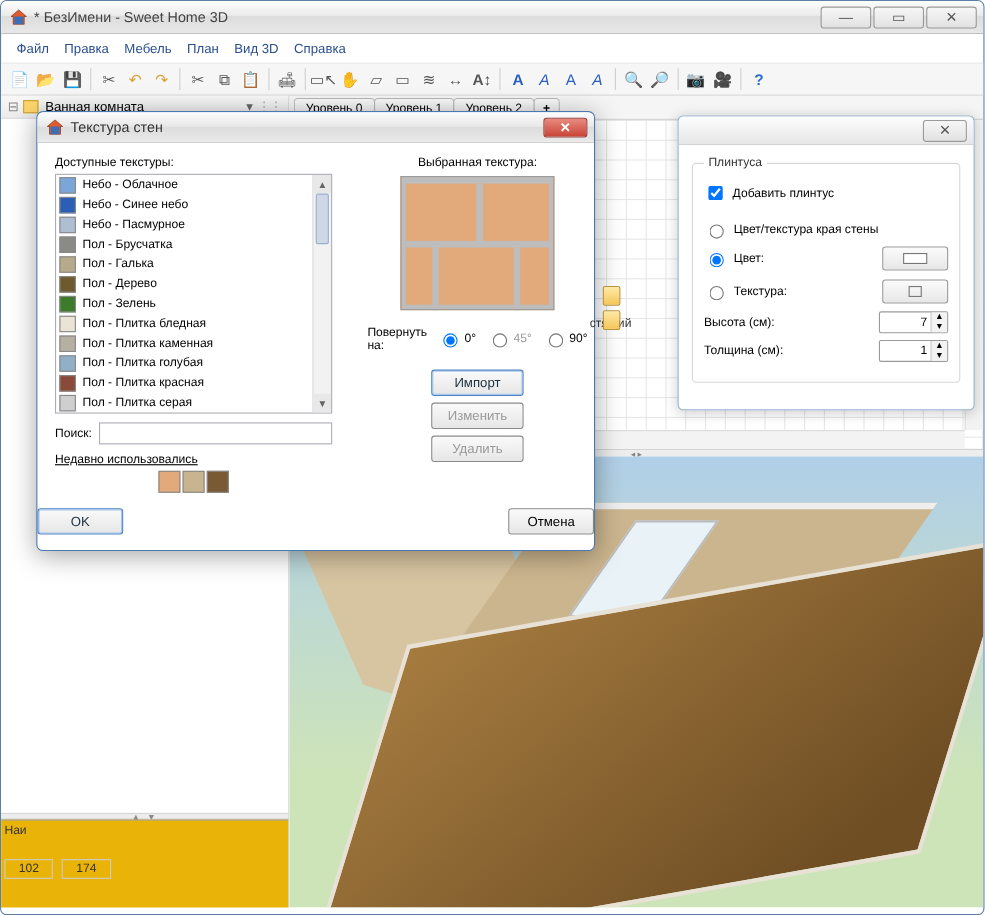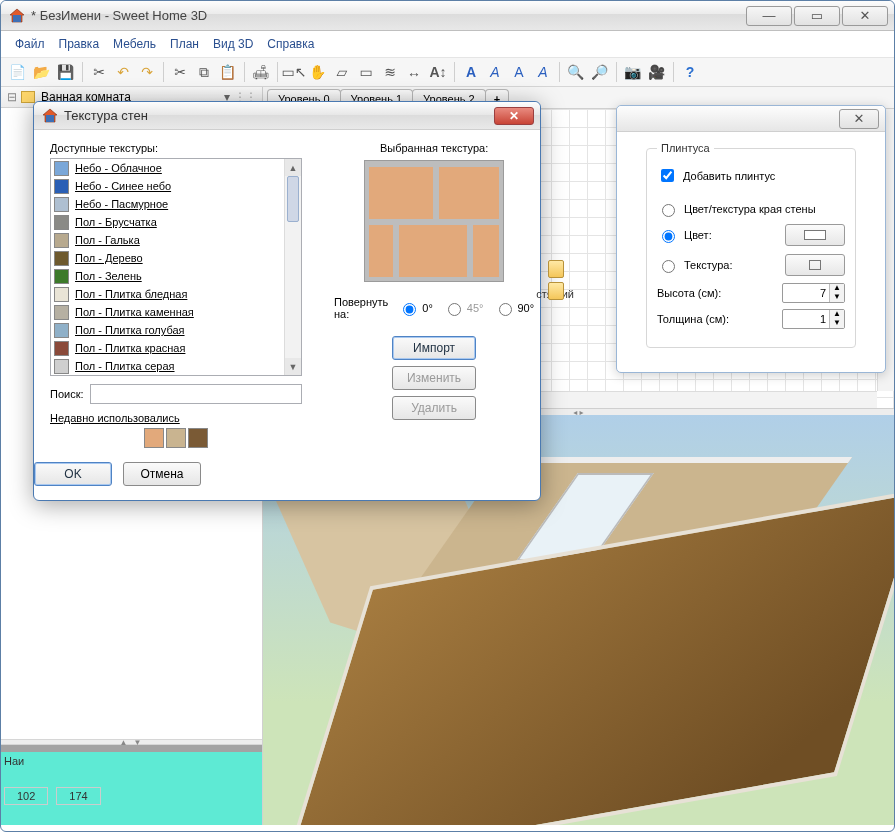--- a/index.html
+++ b/index.html
@@ -55,21 +55,21 @@
     display:flex;align-items:center;padding:3px 6px;
     background:linear-gradient(#f8f8f8,#ececec);border-bottom:1px solid #d0d0d0;
   }
   .treehdr .folder{width:14px;height:12px;background:#ffd76b;border:1px solid #caa23a;margin-right:6px;}
   .treehdr .name{flex:1;}
   .treehdr .drop{color:#666;margin:0 4px;}
   .treehdr .grip{color:#aaa;letter-spacing:-1px;}
   .listpane{flex:1;background:#fff;}
   .splitter-h{height:6px;background:#ededed;border-top:1px solid #d6d6d6;border-bottom:1px solid #d6d6d6;display:flex;align-items:center;justify-content:center;}
   .splitter-h .tris{font-size:8px;color:#888;letter-spacing:2px;}
-  .proppane{height:80px;border-top:7px solid #a3a3a3;background:#5eead4;font-size:11px;padding:3px;}
+  .proppane{height:80px;border-top:1px solid #a3a3a3;background:#eab308;font-size:11px;padding:3px;}
   .proppane .row{display:flex;gap:8px;color:#333;}
   .rightcol{flex:1;display:flex;flex-direction:column;position:relative;overflow:hidden;}
   .tabs{
     display:flex;align-items:flex-end;height:22px;
     background:#f5f5f5;border-bottom:1px solid #cfcfcf;padding-left:4px;gap:0;
   }
   .tab{
     padding:3px 10px;border:1px solid #b8b8b8;border-bottom:none;margin-right:-1px;
     background:linear-gradient(#fafafa,#ececec);border-radius:4px 4px 0 0;font-size:11px;
   }
@@ -118,21 +118,21 @@
     box-shadow:0 0 0 1px rgba(255,255,255,.7) inset,0 2px 12px rgba(0,0,0,.2);
     border-radius:5px;font-size:11px;
   }
   .rp-title{
     height:26px;background:linear-gradient(#fdfdfd,#e6e6e6);border-bottom:1px solid #cfcfcf;
     display:flex;align-items:center;justify-content:flex-end;padding:0 6px;border-radius:5px 5px 0 0;
   }
   .rp-body{padding:10px 12px 14px;}
   .rp-body label{display:flex;align-items:center;gap:6px;margin:4px 0;}
   .rp-body .line{display:flex;align-items:center;gap:8px;margin:6px 0;}
-  .rp-body fieldset{border:1px solid #d7d7d7;border-radius:4px;padding:8px 10px 12px;margin:0 17px 10px;}
+  .rp-body fieldset{border:1px solid #d7d7d7;border-radius:4px;padding:8px 10px 12px;margin:0 0 10px;}
   .rp-body legend{padding:0 4px;color:#333;}
   .btn-small{
     min-width:60px;height:22px;border:1px solid #9a9a9a;border-radius:3px;
     background:linear-gradient(#fbfbfb,#e7e7e7);display:flex;align-items:center;justify-content:center;
   }
   .spinner{
     display:flex;align-items:center;border:1px solid #9a9a9a;border-radius:2px;background:#fff;height:20px;
   }
   .spinner input{border:none;width:46px;text-align:right;padding:0 3px;font-size:11px;outline:none;}
   .spinner .spbtns{display:flex;flex-direction:column;border-left:1px solid #bcbcbc;}
@@ -155,21 +155,21 @@
   }
   .modal-body{display:flex;gap:32px;padding:12px 16px 4px;}
   .colhdr{font-size:11px;margin-bottom:4px;}
   .texlist{
     width:252px;height:218px;border:1px solid #abadb3;background:#fff;position:relative;overflow:hidden;
   }
   .texlist .items{position:absolute;inset:0 17px 0 0;overflow:hidden;}
   .texlist .vscroll{position:absolute;right:0;top:0;bottom:0;width:17px;background:#f2f2f2;border-left:1px solid #dcdcdc;}
   .texlist .vscroll .arrow{height:17px;background:#e8e8e8;display:flex;align-items:center;justify-content:center;font-size:9px;color:#666;}
   .texlist .vscroll .thumb{position:absolute;top:17px;left:2px;right:2px;height:46px;background:#cfd7e6;border:1px solid #9ab0cf;border-radius:2px;}
-  .texitem{display:flex;align-items:center;gap:6px;height:18px;padding:0 3px;font-size:11px;text-decoration:underline;}
+  .texitem{display:flex;align-items:center;gap:6px;height:18px;padding:0 3px;font-size:11px;}
   .swatch{width:15px;height:15px;border:1px solid #888;flex-shrink:0;}
   .searchrow{display:flex;align-items:center;gap:6px;margin-top:8px;font-size:11px;}
   .searchrow input{flex:1;height:20px;border:1px solid #abadb3;padding:0 4px;font-size:11px;}
   .recent{font-size:11px;margin-top:8px;text-decoration:underline;}
   .recent .sws{display:flex;gap:2px;justify-content:center;margin-top:4px;}
   .recent .sws .sw{width:20px;height:20px;border:1px solid #888;}
   .selcol{flex:1;display:flex;flex-direction:column;align-items:center;}
   .preview{
     width:140px;height:122px;border:1px solid #9b9b9b;background:#caa;
     background:
@@ -184,21 +184,21 @@
   .rotrow{display:flex;align-items:center;gap:10px;font-size:11px;margin-top:14px;}
   .rotrow label{display:flex;align-items:center;gap:3px;}
   .rotrow label.disabled{color:#9a9a9a;}
   .btncol{display:flex;flex-direction:column;gap:6px;margin-top:16px;align-items:flex-end;}
   .btn{
     min-width:84px;height:24px;border:1px solid #8a8a8a;border-radius:3px;
     background:linear-gradient(#fafafa,#e6e6e6);font-size:12px;display:flex;align-items:center;justify-content:center;
   }
   .btn.primary{border-color:#4f83c4;box-shadow:0 0 0 1px #a8c8f0 inset;color:#234;}
   .btn.disabled{color:#9a9a9a;}
-  .modal-footer{display:flex;justify-content:flex-start;gap:11px;padding:10px 0 14px;}
+  .modal-footer{display:flex;justify-content:space-between;gap:32px;padding:10px 0 14px;}
   
   .logo{display:inline-block;width:16px;height:16px;}
   .logo svg{width:16px;height:16px;display:block;}
   
   .planwall{
     position:absolute;right:34px;top:40px;width:60px;height:220px;
     border:4px solid #6a93c4;background:#f6f6f6;
   }
   .planwall::before{content:"";position:absolute;left:-24px;top:68px;width:24px;height:34px;border:3px solid #6a93c4;border-right:none;border-radius:18px 0 0 18px;}
 </style>

